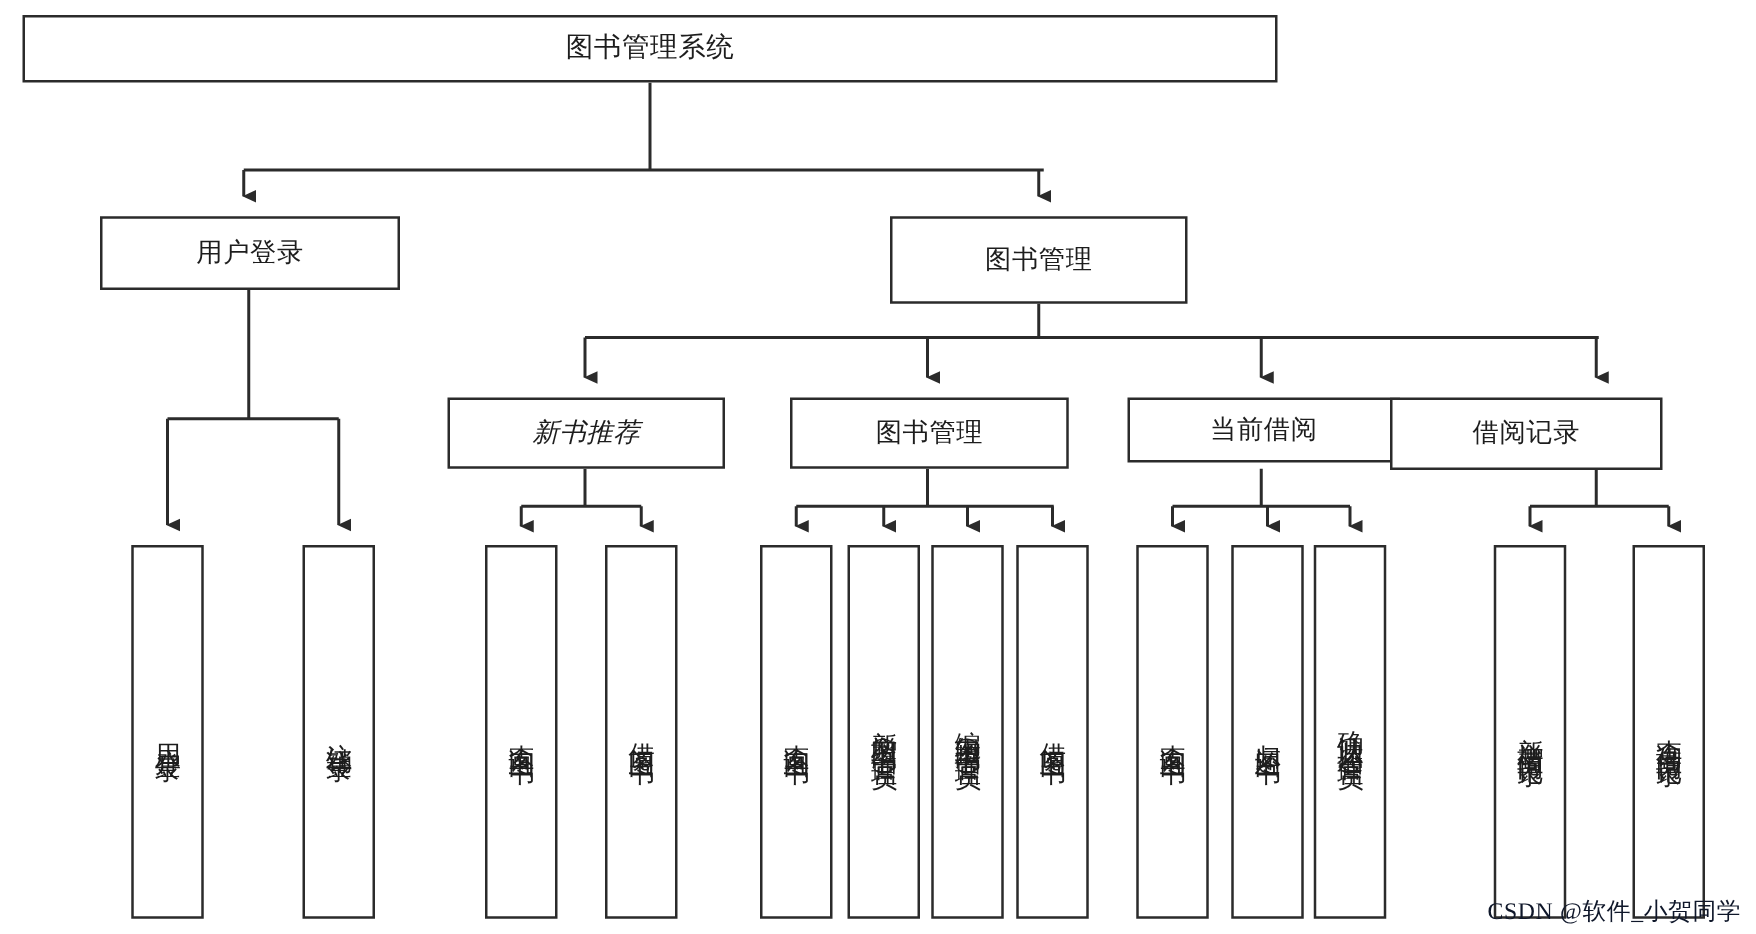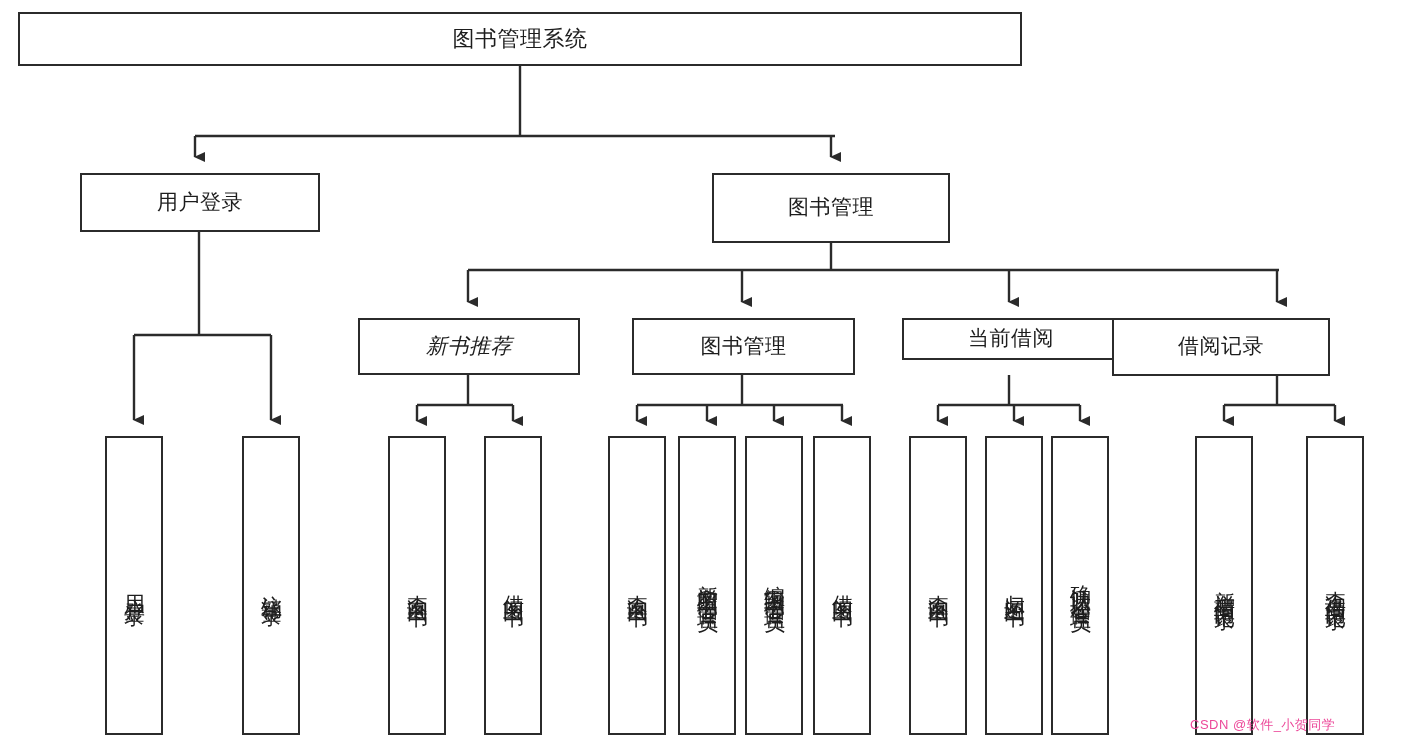--- a/index.html
+++ b/index.html
@@ -59,26 +59,26 @@
     writing-mode: vertical-rl;
     text-orientation: upright;
     white-space: normal;
     display: block;
     max-height: 100%;
     text-align: center;
     letter-spacing: 4px;
   }
   .watermark {
     position: absolute;
-    font-size: 13px;
-    color: #ec4899;
+    font-size: 19px;
+    color: #0f172a;
     letter-spacing: 0.5px;
     white-space: nowrap;
     z-index: 3;
-    font-family: Liberation Sans, sans-serif;
+    font-family: Liberation Serif, serif;
   }
 </style>
 </head>
 <body>
 
 <div id="diagram-root">
 
   <svg id="connectors" viewBox="0 0 1405 747" width="1405" height="747" xmlns="http://www.w3.org/2000/svg">
     <defs>
       <marker id="arrow" viewBox="0 0 12 12" refX="6" refY="10" markerWidth="12" markerHeight="12" orient="auto-start-reverse" markerUnits="userSpaceOnUse">
@@ -140,21 +140,21 @@
   <div class="node horizontal" style="left:712px; top:173px; width:238px; height:70px;">
     <span>图书管理</span>
   </div>
 
   <div class="node horizontal" style="left:358px; top:318px; width:222px; height:57px;font-style:italic;">
     <span>新书推荐</span>
   </div>
   <div class="node horizontal" style="left:632px; top:318px; width:223px; height:57px;">
     <span>图书管理</span>
   </div>
-  <div class="node horizontal" style="left:902px; top:318px; width:218px; height:42px;">
+  <div class="node horizontal" style="left:902px; top:318px; width:218px; height:52px;">
     <span>当前借阅</span>
   </div>
   <div class="node horizontal" style="left:1112px; top:318px; width:218px; height:58px;">
     <span>借阅记录</span>
   </div>
 
   <div class="node leaf" style="left:105px; top:436px; width:58px; height:299px;">
     <span class="vtext">用户登录</span>
   </div>
   <div class="node leaf" style="left:242px; top:436px; width:58px; height:299px;">

